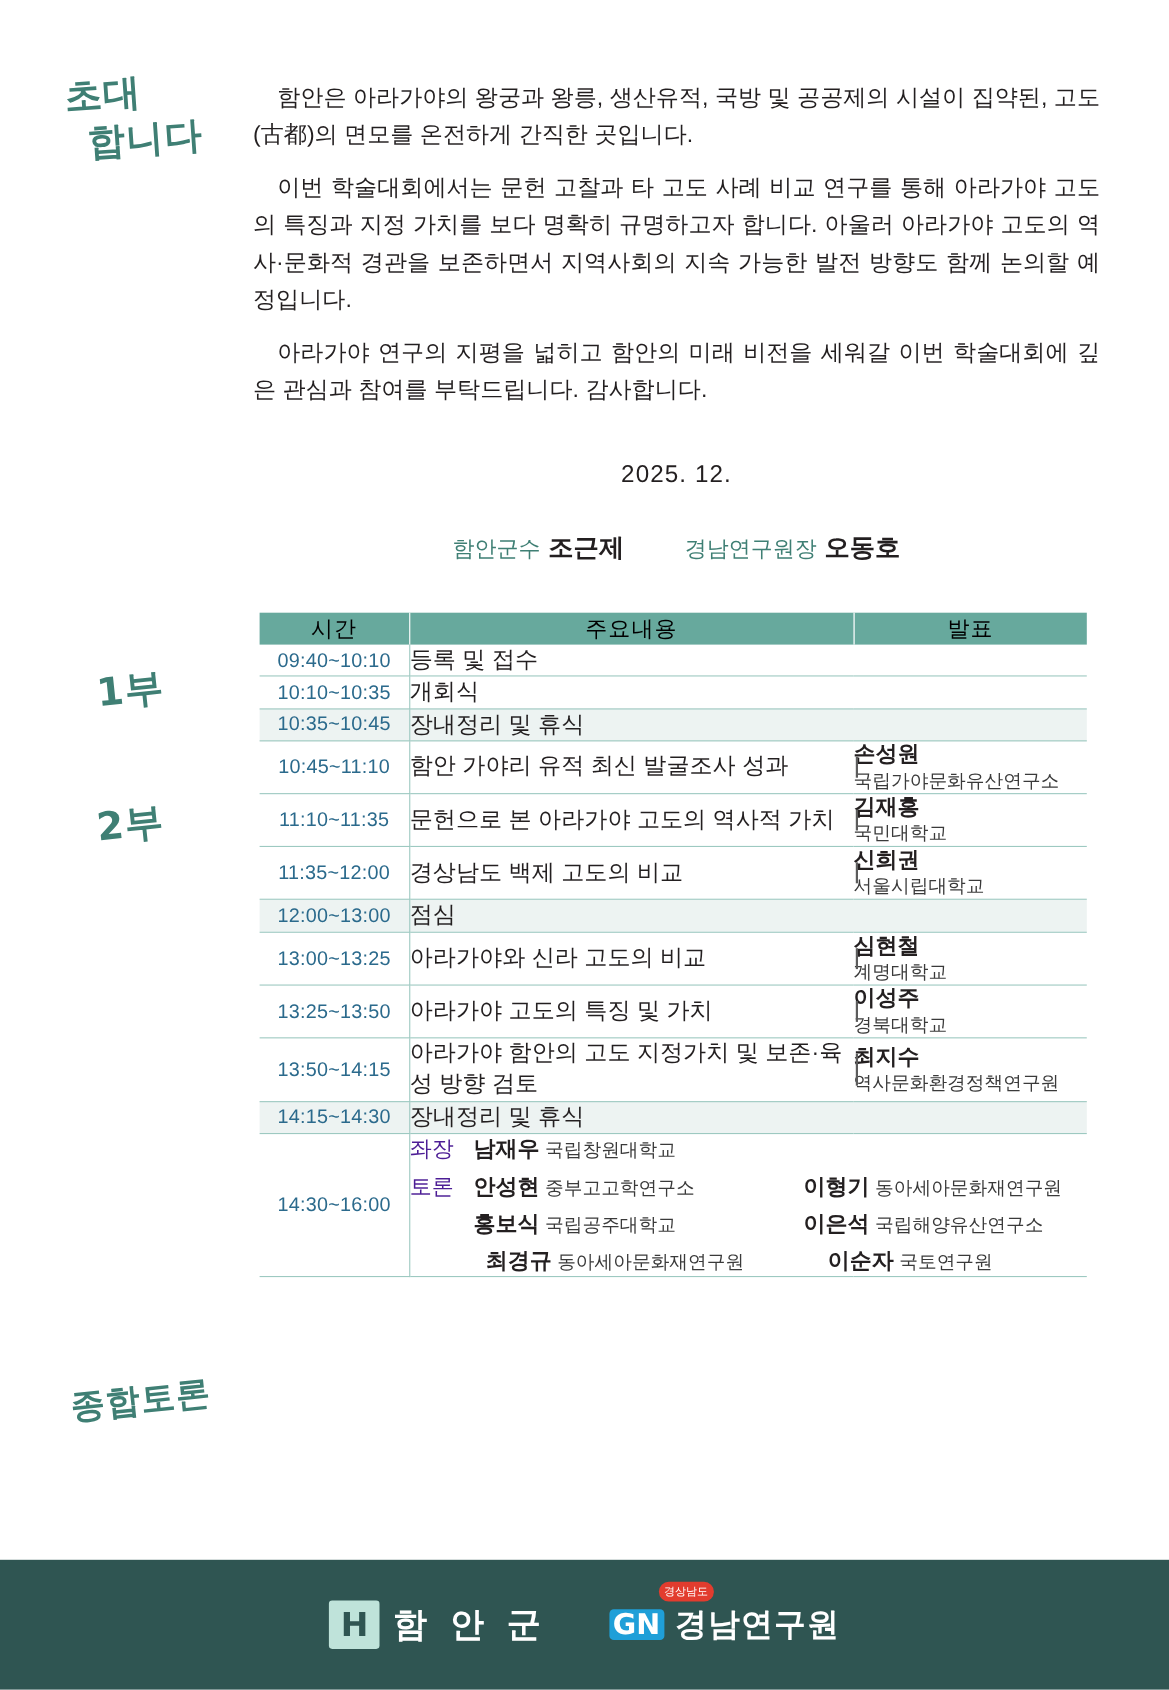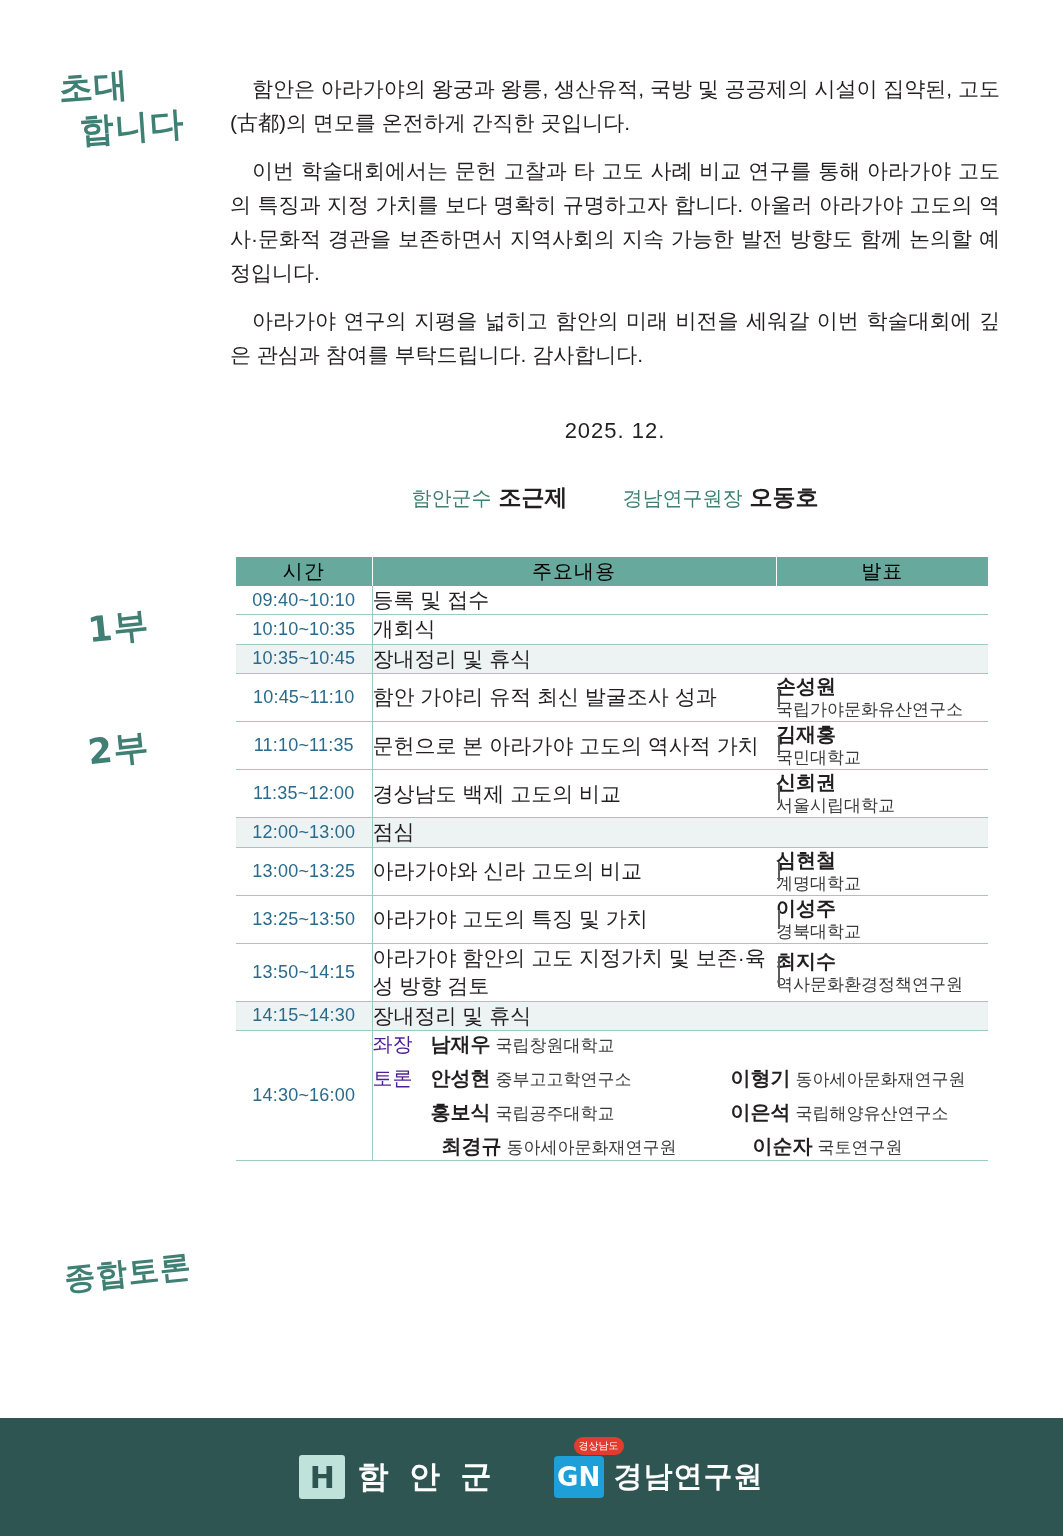--- a/index.html
+++ b/index.html
@@ -182,34 +182,34 @@
     font-weight: bold;
     font-size: 30px;
     display: flex; align-items: center; justify-content: center;
     border-radius: 3px;
     margin-right: 12px;
     font-family: "DejaVu Sans", sans-serif;
   }
   .ham-text { color: #ffffff; font-size: 31px; font-weight: bold; letter-spacing: 6px; }
   .gap { display: inline-block; width: 56px; }
   .gn-mark {
-    width: 50px; height: 42px;
+    width: 50px; height: 28px;
     background: #1f9fd8;
     color: #ffffff;
     font-weight: bold;
     font-size: 26px;
     display: flex; align-items: center; justify-content: center;
     border-radius: 4px;
     margin-right: 10px;
     font-family: "DejaVu Sans", sans-serif;
   }
   .gn-wrap { position: relative; display: flex; align-items: center; }
   .gn-badge {
     position: absolute;
-    left: 20px; top: -19px;
+    left: 45px; top: -19px;
     background: #e23c2e;
     color: #ffffff;
     font-size: 10px;
     padding: 2px 5px;
     border-radius: 9px;
     white-space: nowrap;
   }
   .gn-text { color: #ffffff; font-size: 29px; font-weight: bold; letter-spacing: 1px; }
 </style>
 </head>

